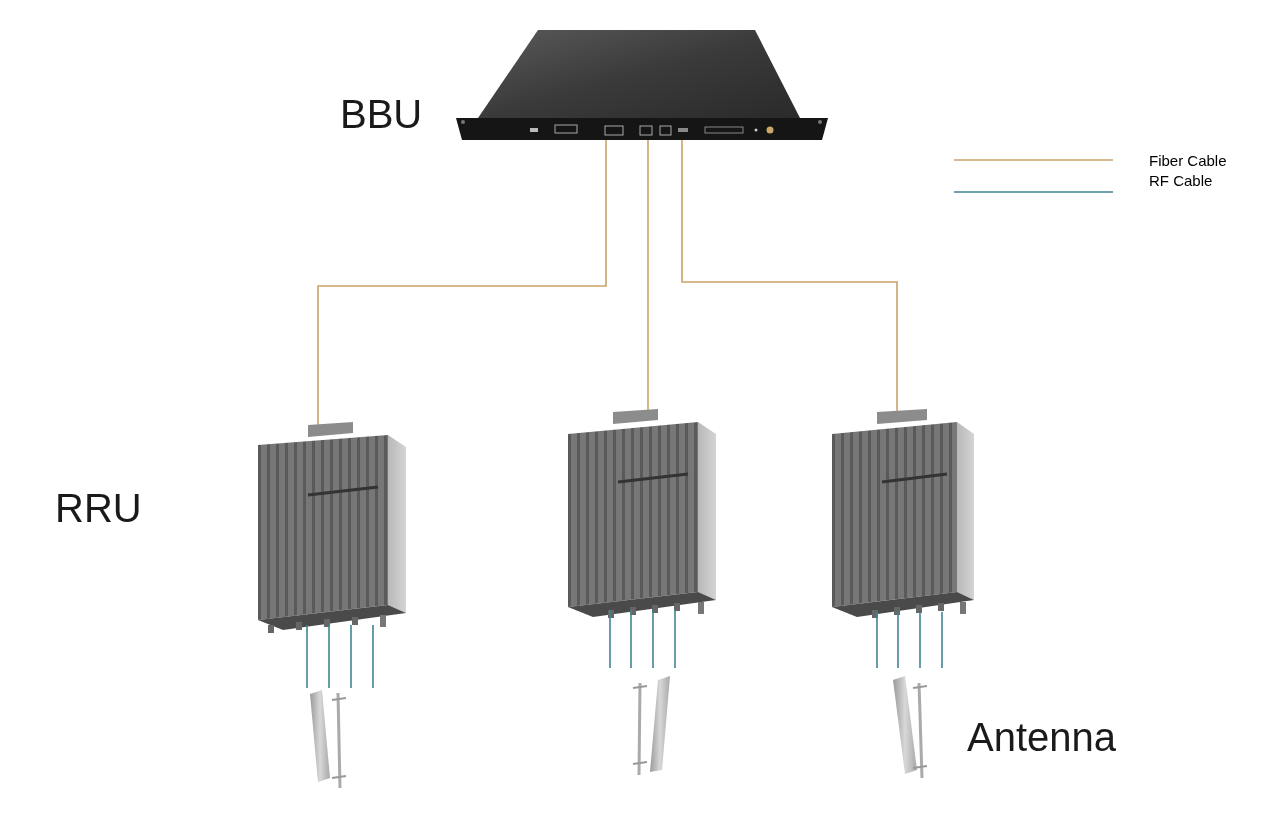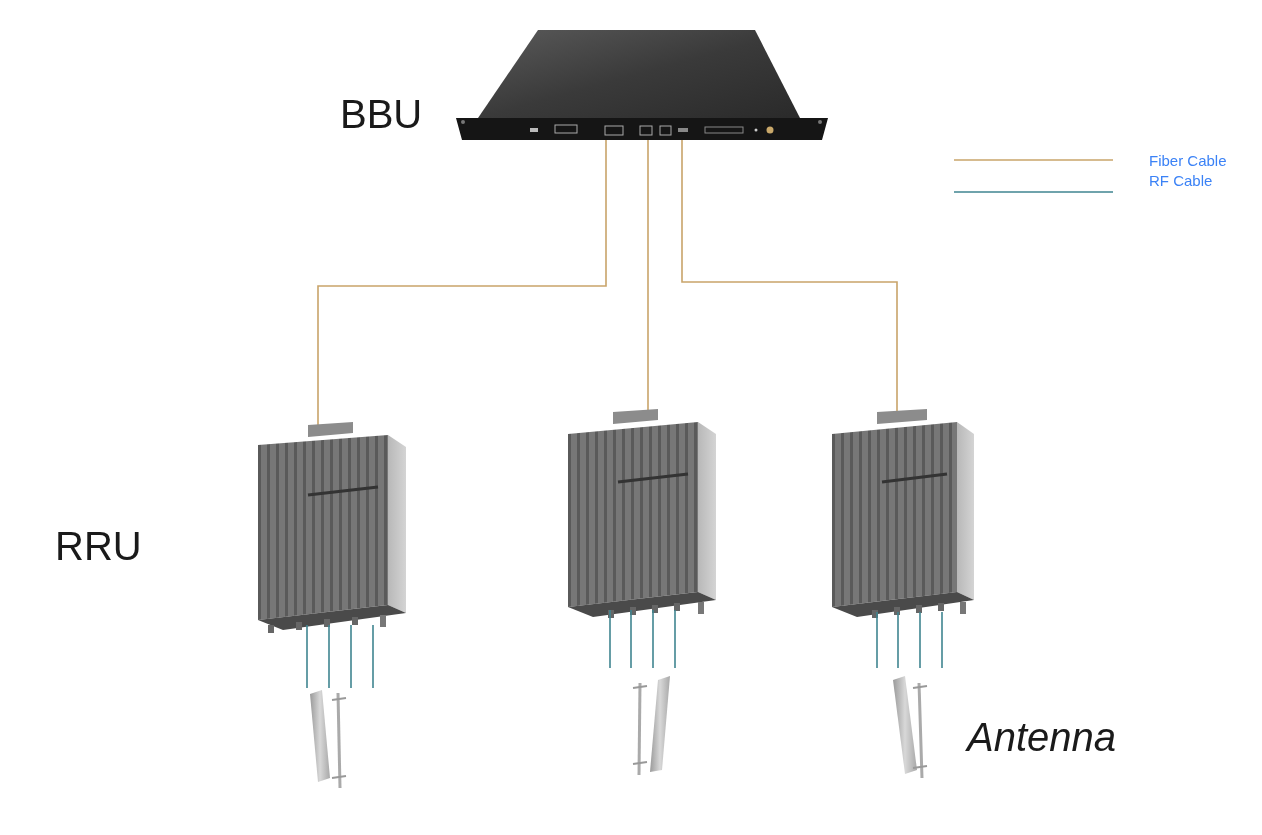--- a/index.html
+++ b/index.html
@@ -1,19 +1,19 @@
 <!DOCTYPE html>
 <html><head>
 <meta charset="utf-8">
 <style>
   html, body { margin: 0; padding: 0; background: #ffffff; }
   body { width: 1262px; height: 835px; position: relative; overflow: hidden; font-family: "Liberation Sans", sans-serif; }
   .label { position: absolute; color: #1a1a1a; font-family: "Liberation Sans", sans-serif; white-space: nowrap; }
   .label-big { font-size: 40px; }
-  .legend-text { position: absolute; font-size: 15px; color: #3b82f6; font-family: "Liberation Sans", sans-serif; }
+  .legend-text { position: absolute; font-size: 15px; color: #000000; font-family: "Liberation Sans", sans-serif; }
   svg.canvas { position: absolute; left: 0; top: 0; }
 </style>
 </head>
 <body>
 
 <svg class="canvas" width="1262" height="835" viewBox="0 0 1262 835" xmlns="http://www.w3.org/2000/svg">
   <defs>
     <linearGradient id="bbuTop" x1="0" y1="0" x2="1" y2="1">
       <stop offset="0" stop-color="#5a5a5a"></stop>
       <stop offset="0.5" stop-color="#3a3a3a"></stop>
@@ -133,19 +133,19 @@
   </g>
   <g>
     <polygon points="893,680 905,676 917,770 905,774" fill="url(#antGrad)"></polygon>
     <line x1="919" y1="683" x2="922" y2="778" stroke="#aaa" stroke-width="3"></line>
     <line x1="913" y1="688" x2="927" y2="686" stroke="#999" stroke-width="2"></line>
     <line x1="913" y1="768" x2="927" y2="766" stroke="#999" stroke-width="2"></line>
   </g>
 </svg>
 
 <div class="label label-big" style="left:340px;top:92px;">BBU</div>
-<div class="label label-big" style="left:55px;top:486px;margin-top:38px;">RRU</div>
-<div class="label label-big" style="left:967px;top:715px;font-style:italic;">Antenna</div>
+<div class="label label-big" style="left:55px;top:486px;">RRU</div>
+<div class="label label-big" style="left:967px;top:715px;">Antenna</div>
 
 <div>
   <div class="legend-text" style="left:1149px;top:152px;">Fiber Cable</div>
   <div class="legend-text" style="left:1149px;top:172px;">RF Cable</div>
 </div>
 
 </body></html>

